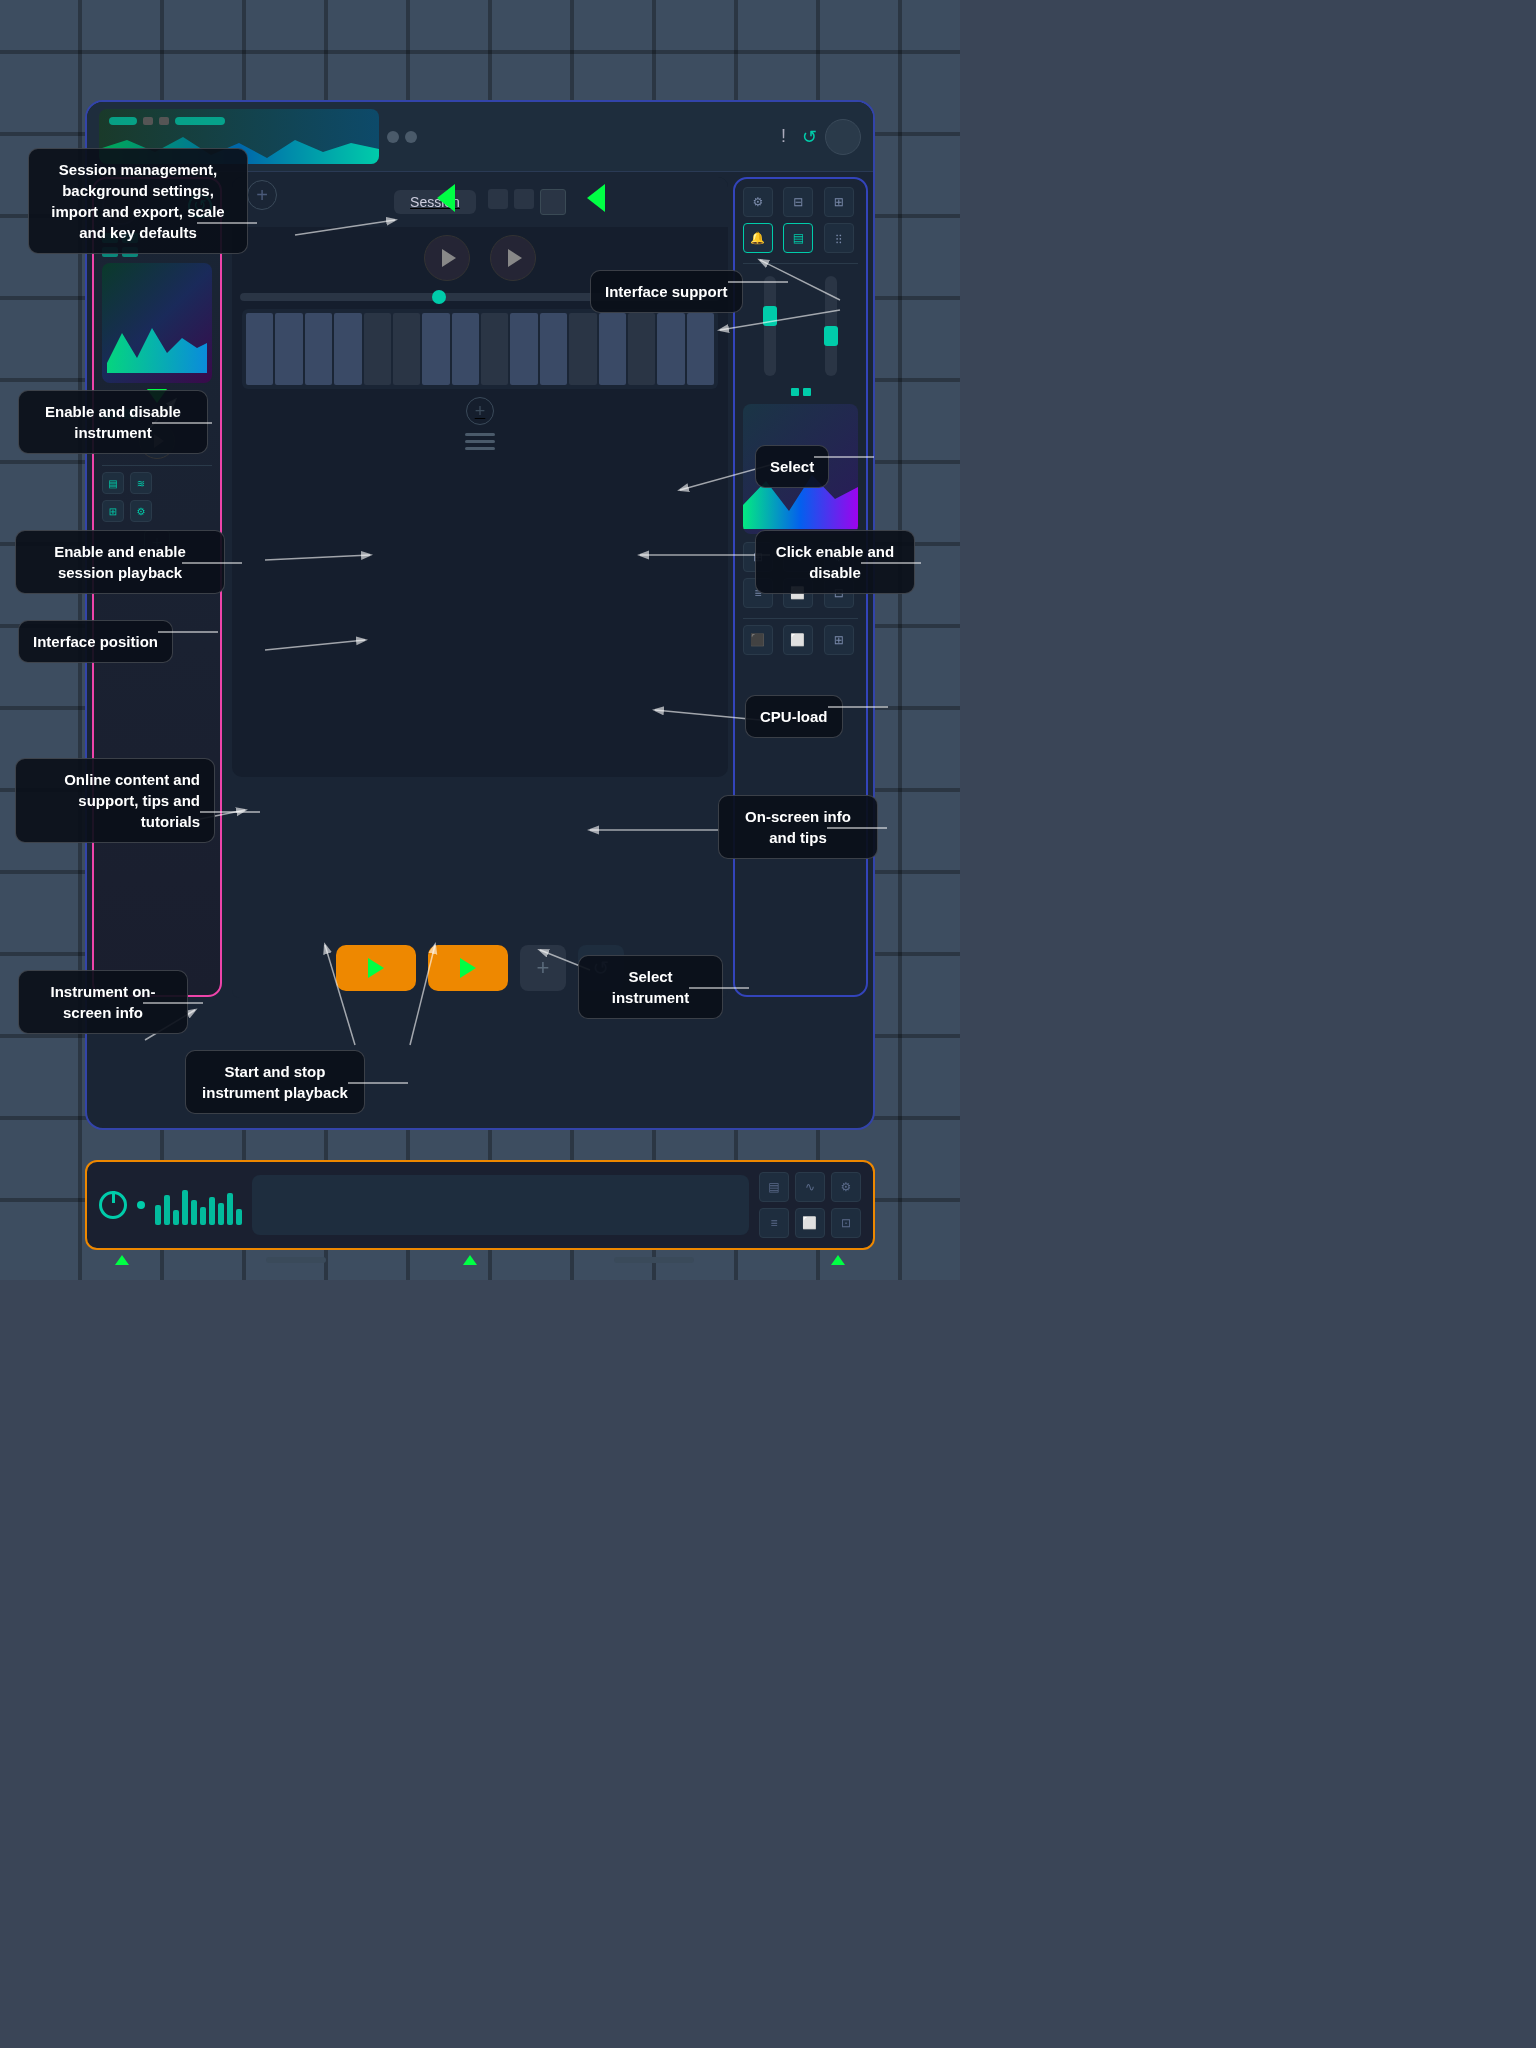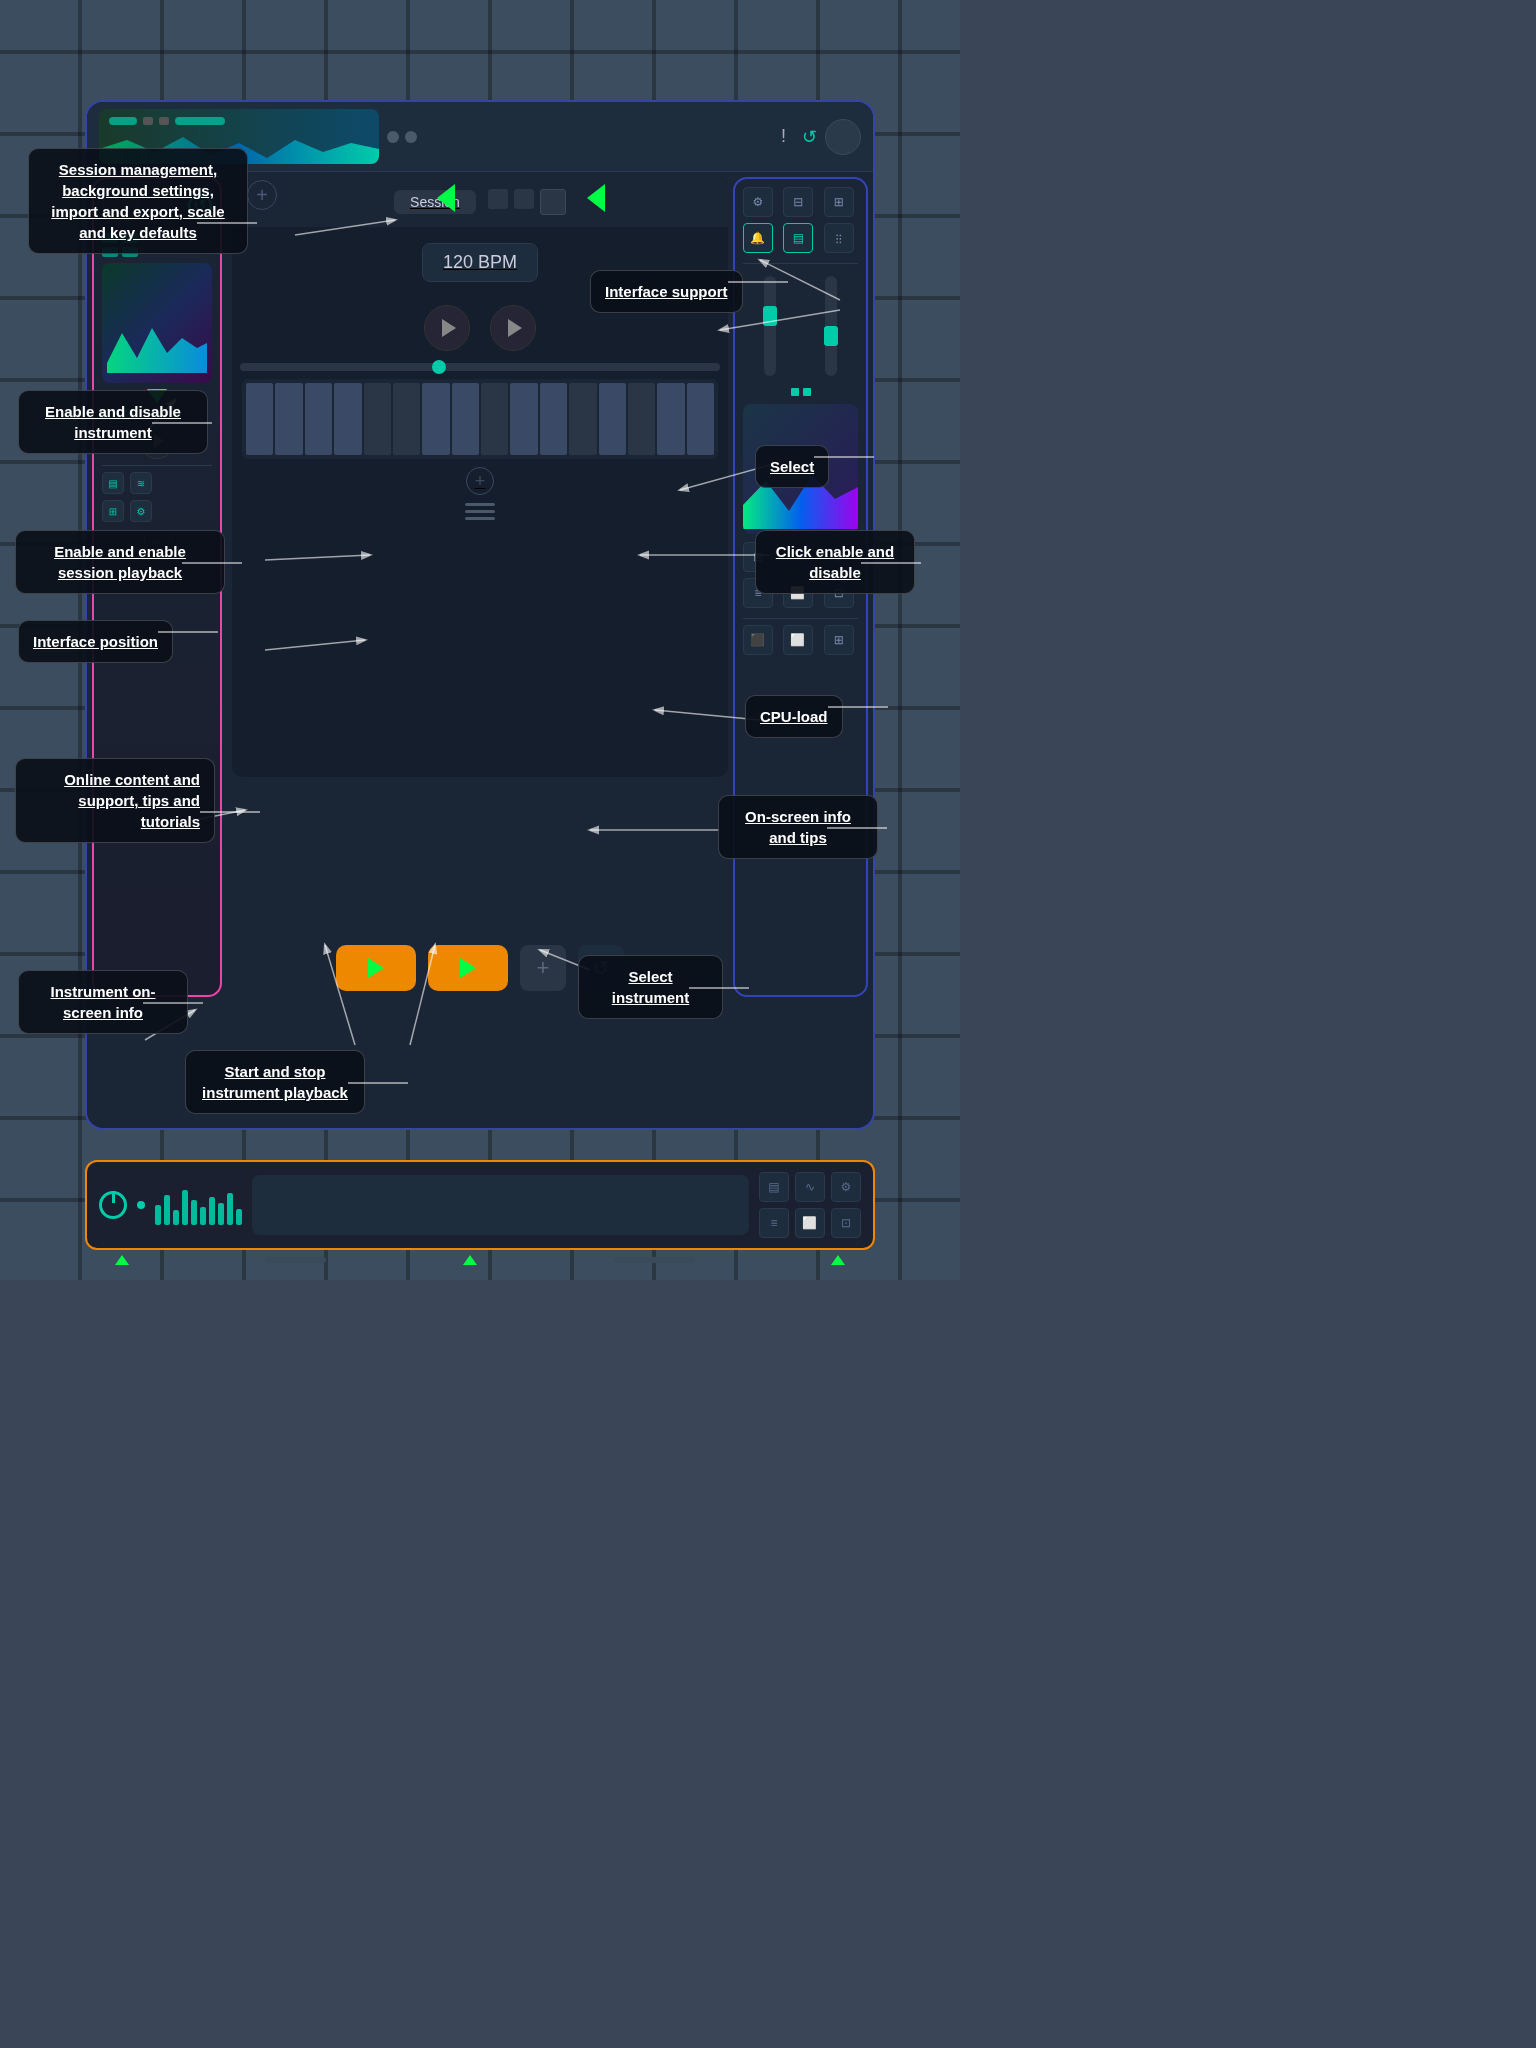--- a/index.html
+++ b/index.html
@@ -599,21 +599,20 @@
       background: rgba(10, 15, 25, 0.92);
       border: 1px solid rgba(255,255,255,0.2);
       border-radius: 10px;
       padding: 10px 14px;
       color: #ffffff;
       font-size: 15px;
       font-weight: 600;
       text-align: center;
       line-height: 1.4;
       z-index: 100;
-      text-decoration: underline;
     }
 
     .tooltip::after {
       content: '';
       position: absolute;
       width: 60px;
       height: 2px;
       background: rgba(255,255,255,0.5);
     }
 
@@ -833,23 +832,20 @@
   <div class="session-area">
     <div class="session-header">
       <div class="session-label">Session</div>
       <div class="session-mini-icons">
         <div class="s-icon"></div>
         <div class="s-icon"></div>
         <div class="s-icon-sq"></div>
       </div>
     </div>
 
-    <div class="bpm-display">
-      <div class="bpm-text">120 BPM</div>
-    </div>
 
     <div class="transport-row">
       <div class="transport-btn play">
         <div class="play-tri"></div>
       </div>
       <div class="transport-btn record">
         <div style="width:0;height:0;border-top:9px solid transparent;border-bottom:9px solid transparent;border-left:14px solid #888;margin-left:3px;"></div>
       </div>
     </div>
 

